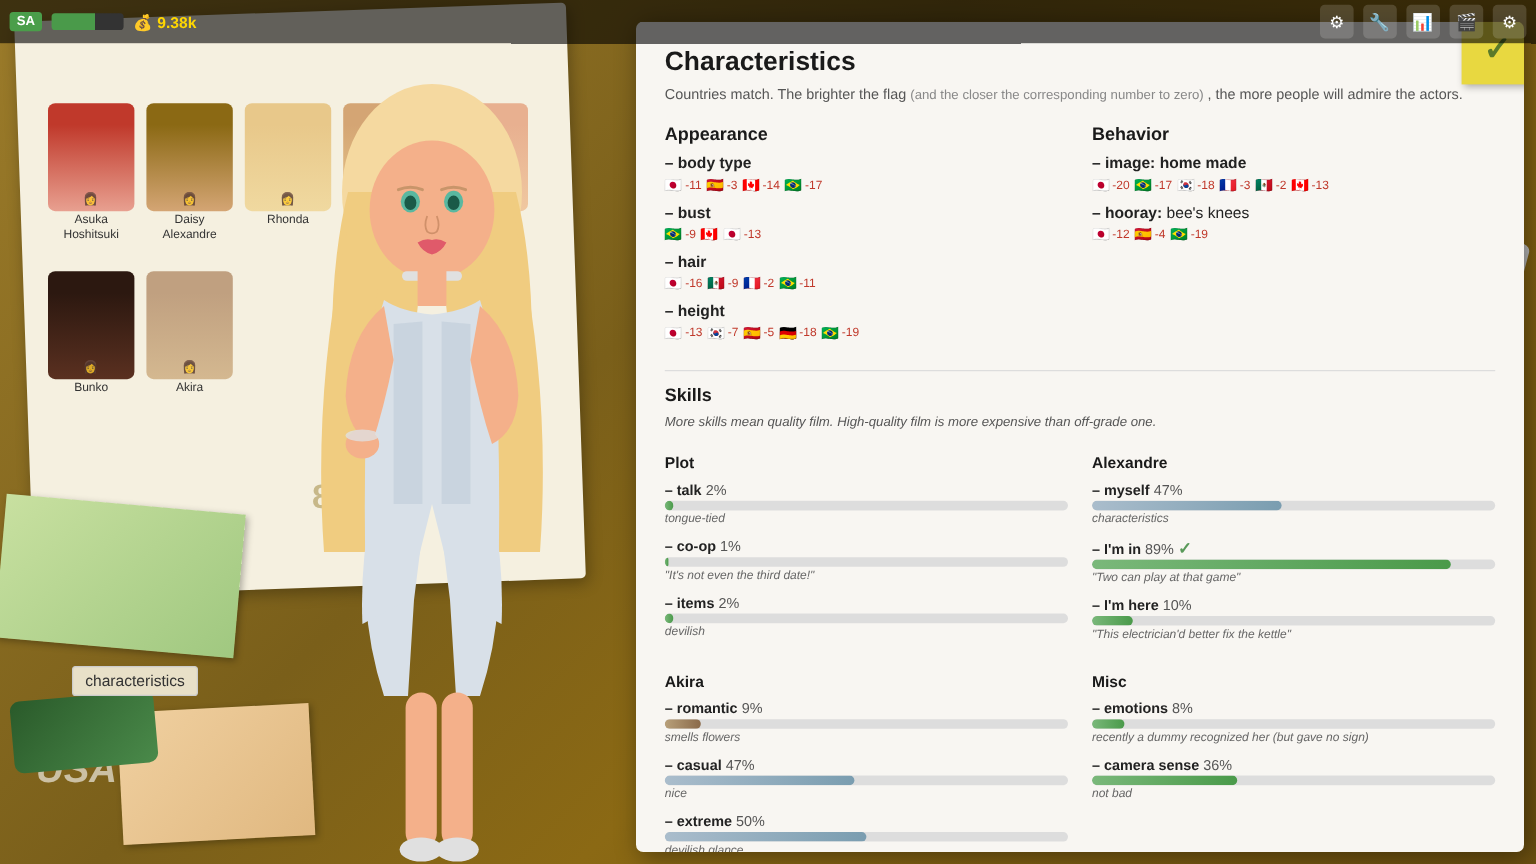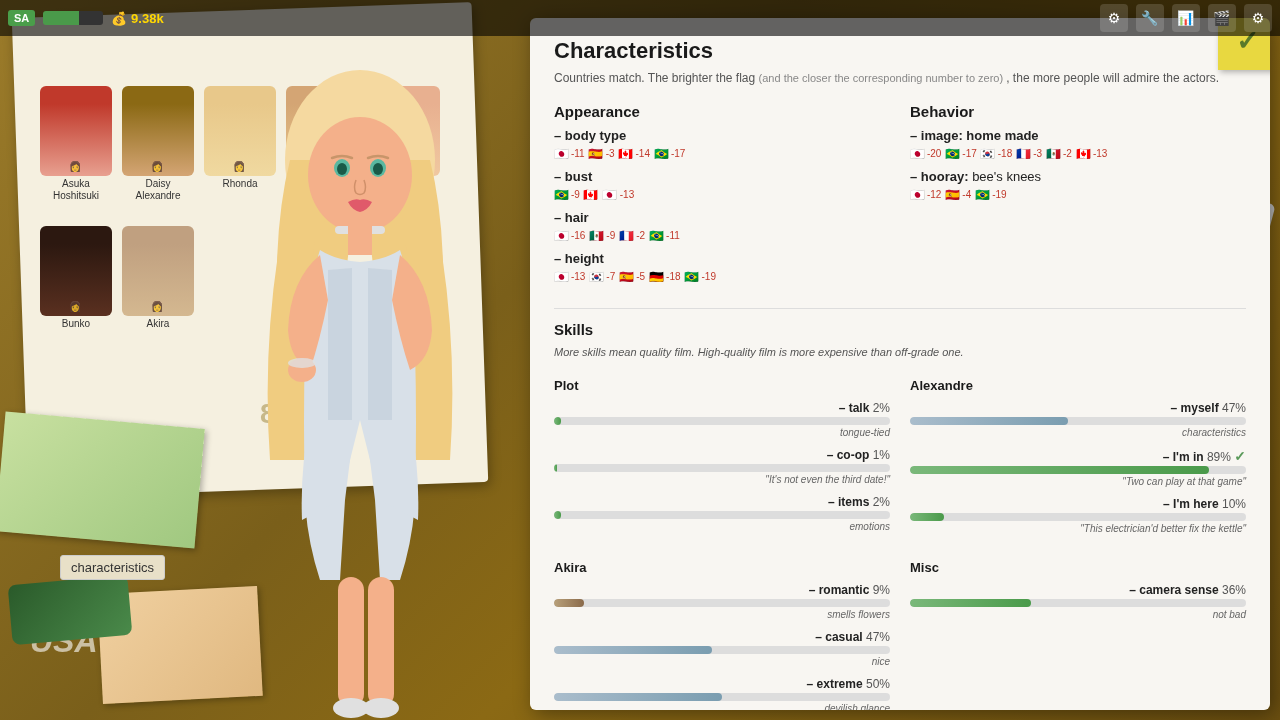--- a/index.html
+++ b/index.html
@@ -289,21 +289,20 @@
     
     .skills-desc {
       font-size: 11px;
       color: #555;
       margin-bottom: 20px;
       font-style: italic;
     }
 
     .skill-item {
       margin-bottom: 10px;
-      text-align: right;
     }
     .skill-name {
       font-size: 12px;
       font-weight: bold;
       color: #222;
     }
     .skill-pct { color: #555; font-weight: normal; }
     .skill-bar-wrap {
       height: 8px;
       background: #ddd;
@@ -684,21 +683,21 @@
               <div class="skill-bar" style="width:1%;"></div>
             </div>
           <div class="skill-quote">"It's not even the third date!"</div>
         </div>
 
         <div class="skill-item">
           <div class="skill-name">– items <span class="skill-pct">2%</span></div>
           <div class="skill-bar-wrap">
               <div class="skill-bar" style="width:2%;"></div>
             </div>
-          <div class="skill-quote">emotions</div>
+          <div class="skill-quote">devilish</div>
         </div>
       </div>
 
       <div>
         <div class="section-title" style="font-size:13px;">Alexandre</div>
 
         <div class="skill-item">
           <div class="skill-name">– myself <span class="skill-pct">47%</span></div>
           <div class="skill-bar-wrap">
               <div class="skill-bar myself-bar" style="width:47%;background:linear-gradient(90deg,#aabdcc,#7a9db0);"></div>
@@ -753,20 +752,27 @@
           <div class="skill-bar-wrap">
               <div class="skill-bar genre-bar-extreme" style="width:50%;background:linear-gradient(90deg,#aabdcc,#7a9db0);"></div>
             </div>
           <div class="skill-quote">devilish glance</div>
         </div>
       </div>
 
       <div>
         <div class="section-title" style="font-size:13px;">Misc</div>
 
+        <div class="skill-item">
+          <div class="skill-name">– emotions <span class="skill-pct">8%</span></div>
+          <div class="skill-bar-wrap">
+              <div class="skill-bar" style="width:8%;"></div>
+            </div>
+          <div class="skill-quote">recently a dummy recognized her (but gave no sign)</div>
+        </div>
 
         <div class="skill-item">
           <div class="skill-name">– camera sense <span class="skill-pct">36%</span></div>
           <div class="skill-bar-wrap">
               <div class="skill-bar" style="width:36%;"></div>
             </div>
           <div class="skill-quote">not bad</div>
         </div>
       </div>
 

